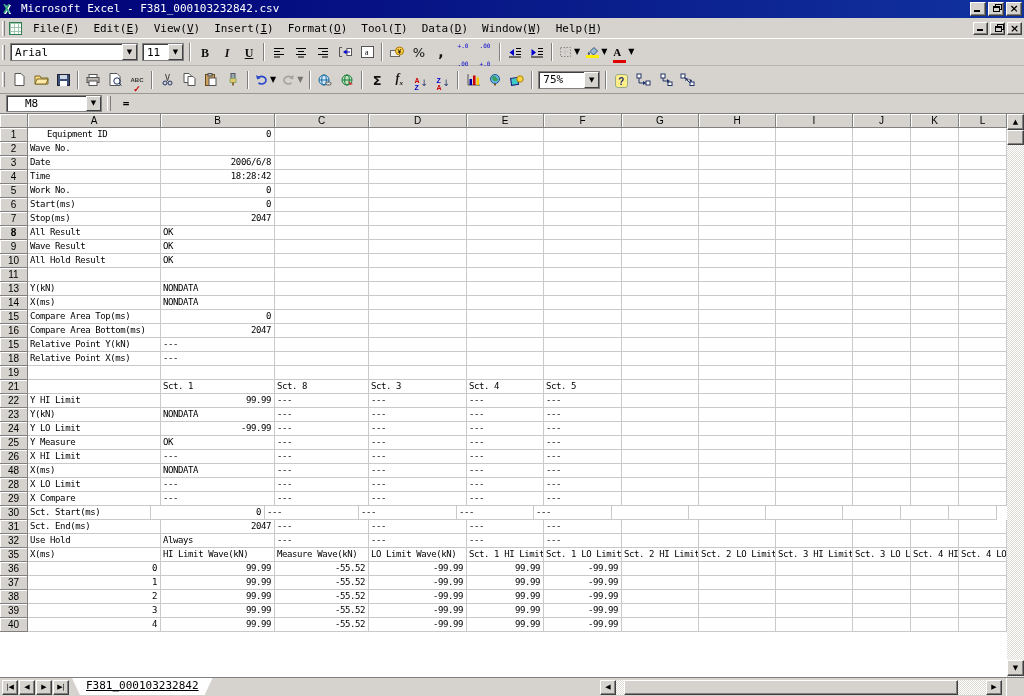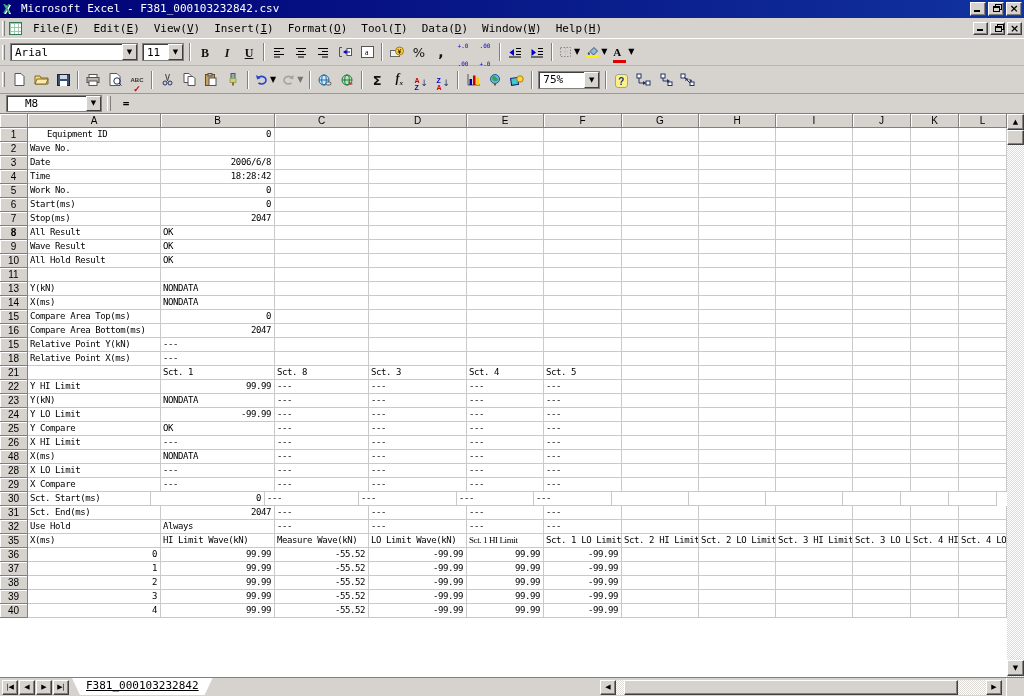--- a/index.html
+++ b/index.html
@@ -765,20 +765,35 @@
       <span class="cell" style="width: 77px;"></span>
       <span class="cell" style="width: 78px;"></span>
       <span class="cell" style="width: 77px;"></span>
       <span class="cell" style="width: 77px;"></span>
       <span class="cell" style="width: 77px;"></span>
       <span class="cell" style="width: 58px;"></span>
       <span class="cell" style="width: 48px;"></span>
       <span class="cell" style="width: 48px;"></span>
     </div>
     <div class="grow">
+      <span class="rh hcell">19</span>
+      <span class="cell" style="width: 133px;"></span>
+      <span class="cell" style="width: 114px;"></span>
+      <span class="cell" style="width: 94px;"></span>
+      <span class="cell" style="width: 98px;"></span>
+      <span class="cell" style="width: 77px;"></span>
+      <span class="cell" style="width: 78px;"></span>
+      <span class="cell" style="width: 77px;"></span>
+      <span class="cell" style="width: 77px;"></span>
+      <span class="cell" style="width: 77px;"></span>
+      <span class="cell" style="width: 58px;"></span>
+      <span class="cell" style="width: 48px;"></span>
+      <span class="cell" style="width: 48px;"></span>
+    </div>
+    <div class="grow">
       <span class="rh hcell">21</span>
       <span class="cell" style="width: 133px;"></span>
       <span class="cell" style="width: 114px;">Sct. 1</span>
       <span class="cell" style="width: 94px;">Sct. 8</span>
       <span class="cell" style="width: 98px;">Sct. 3</span>
       <span class="cell" style="width: 77px;">Sct. 4</span>
       <span class="cell" style="width: 78px;">Sct. 5</span>
       <span class="cell" style="width: 77px;"></span>
       <span class="cell" style="width: 77px;"></span>
       <span class="cell" style="width: 77px;"></span>
@@ -826,21 +841,21 @@
       <span class="cell" style="width: 78px;">---</span>
       <span class="cell" style="width: 77px;"></span>
       <span class="cell" style="width: 77px;"></span>
       <span class="cell" style="width: 77px;"></span>
       <span class="cell" style="width: 58px;"></span>
       <span class="cell" style="width: 48px;"></span>
       <span class="cell" style="width: 48px;"></span>
     </div>
     <div class="grow">
       <span class="rh hcell">25</span>
-      <span class="cell" style="width: 133px;">Y Compare</span>
+      <span class="cell" style="width: 133px;">Y Measure</span>
       <span class="cell" style="width: 114px;">OK</span>
       <span class="cell" style="width: 94px;">---</span>
       <span class="cell" style="width: 98px;">---</span>
       <span class="cell" style="width: 77px;">---</span>
       <span class="cell" style="width: 78px;">---</span>
       <span class="cell" style="width: 77px;"></span>
       <span class="cell" style="width: 77px;"></span>
       <span class="cell" style="width: 77px;"></span>
       <span class="cell" style="width: 58px;"></span>
       <span class="cell" style="width: 48px;"></span>
@@ -950,21 +965,21 @@
       <span class="cell" style="width: 58px;"></span>
       <span class="cell" style="width: 48px;"></span>
       <span class="cell" style="width: 48px;"></span>
     </div>
     <div class="grow">
       <span class="rh hcell">35</span>
       <span class="cell" style="width: 133px;">X(ms)</span>
       <span class="cell" style="width: 114px;">HI Limit Wave(kN)</span>
       <span class="cell" style="width: 94px;">Measure Wave(kN)</span>
       <span class="cell" style="width: 98px;">LO Limit Wave(kN)</span>
-      <span class="cell" style="width: 77px; font-family: Liberation Serif, serif;">Sct. 1 HI Limit</span>
+      <span class="cell" style="width: 77px;">Sct. 1 HI Limit</span>
       <span class="cell" style="width: 78px;">Sct. 1 LO Limit</span>
       <span class="cell" style="width: 77px;">Sct. 2 HI Limit</span>
       <span class="cell" style="width: 77px;">Sct. 2 LO Limit</span>
       <span class="cell" style="width: 77px;">Sct. 3 HI Limit</span>
       <span class="cell" style="width: 58px;">Sct. 3 LO Limit</span>
       <span class="cell" style="width: 48px;">Sct. 4 HI Limit</span>
       <span class="cell" style="width: 48px;">Sct. 4 LO Limit</span>
     </div>
     <div class="grow">
       <span class="rh hcell">36</span>

